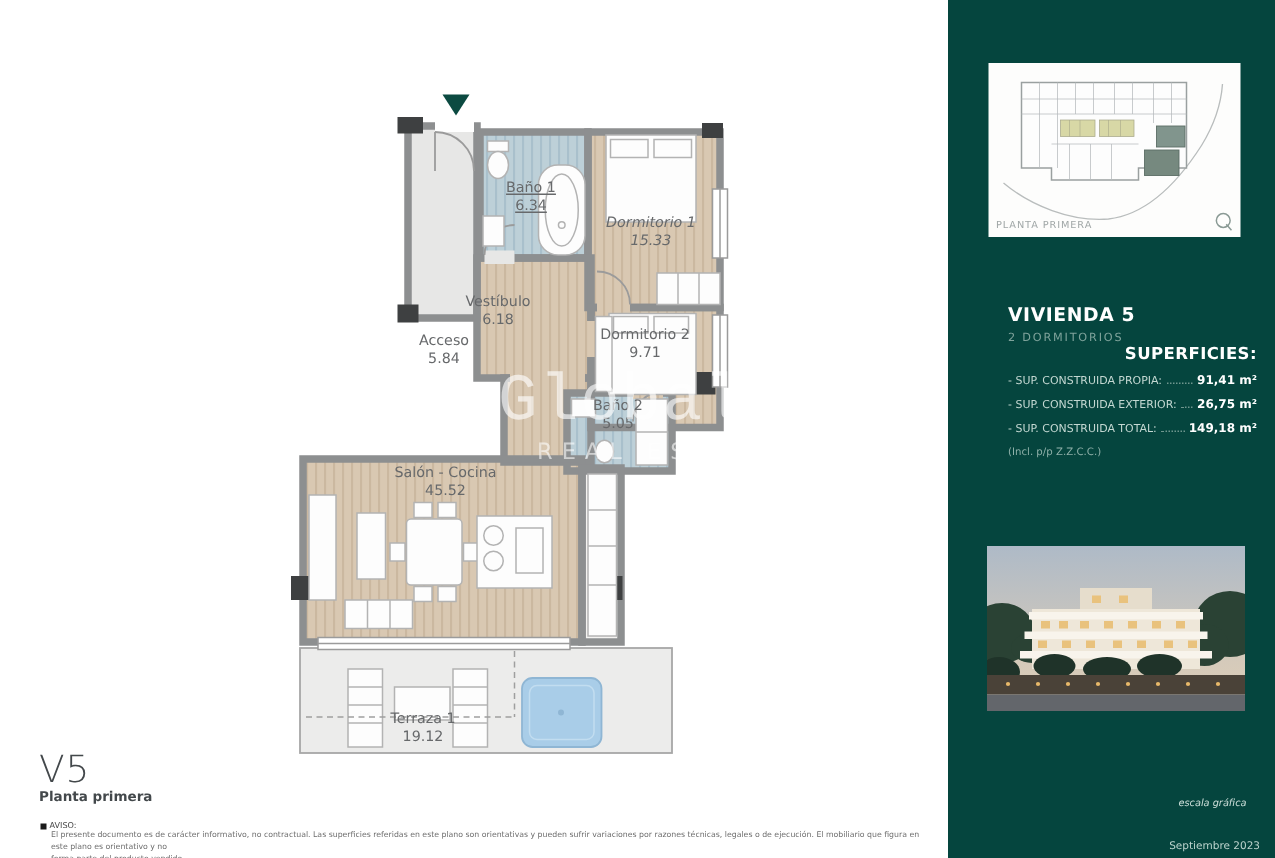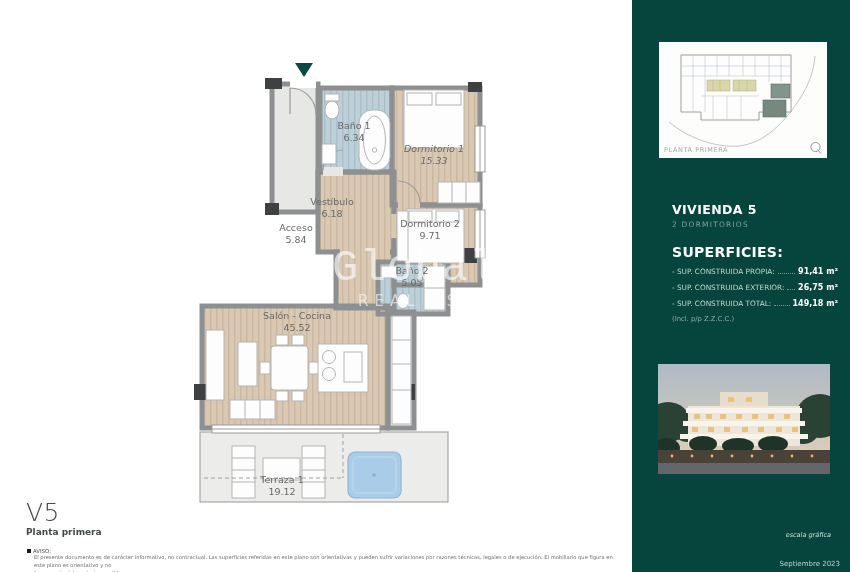--- a/index.html
+++ b/index.html
@@ -33,21 +33,21 @@
   
   .sidebar{position:absolute;left:632px;top:0;width:218px;height:572px;background:#05453e;}
   .thumb{position:absolute;left:27px;top:42px;width:168px;height:116px;background:#fdfdfc;}
   .thumb-caption{position:absolute;left:5px;bottom:4px;font-size:6.5px;color:#a0a7a7;
       letter-spacing:.6px;}
   .thumb-q{position:absolute;right:4px;bottom:3px;}
 
   .unit-info{position:absolute;left:40px;top:202px;width:166px;color:#e9f2ef;}
   .unit-title{font-size:12.5px;font-weight:bold;color:#ffffff;letter-spacing:.4px;}
   .unit-sub{font-size:7.5px;color:#7fa39b;letter-spacing:1.2px;margin-top:3px;}
-  .surf-title{font-size:14px;font-weight:bold;color:#ffffff;margin-top:15px;letter-spacing:.3px;}
+  .surf-title{font-size:11px;font-weight:bold;color:#ffffff;letter-spacing:.3px;text-align:right;}
   .srow{display:flex;align-items:flex-end;font-size:7.3px;color:#c4d8d2;margin-top:7px;}
   .srow .dots{flex:1;border-bottom:1px dotted #6f968e;margin:0 3px 2px 3px;}
   .srow .sval{font-size:8px;font-weight:bold;color:#ffffff;white-space:nowrap;}
   .surf-note{font-size:6.8px;color:#8fb0a9;margin-top:7px;}
 
   .photo{position:absolute;left:26px;top:364px;width:172px;height:110px;overflow:hidden;}
   .scale-label{position:absolute;right:19px;top:531px;font-size:6.5px;color:#cfe0db;font-style:italic;}
   .date{position:absolute;right:10px;top:560px;font-size:7px;color:#bcd3cd;}
 </style>
 </head>
@@ -201,21 +201,21 @@
       <g stroke="#9f9f9f" stroke-width="1" stroke-dasharray="4 3" fill="none">
         <line x1="343" y1="434" x2="343" y2="478"></line>
         <line x1="204" y1="478" x2="343" y2="478"></line>
       </g>
     </svg>
 
     <div class="room-label" style="left:296px;top:222px;">
       <span class="nm">Acceso</span>
       <span class="ar">5.84</span>
     </div>
-    <div class="room-label" style="left:354px;top:120px;">
+    <div class="room-label" style="left:354px;top:120px;text-decoration:underline;">
       <span class="nm">Baño 1</span>
       <span class="ar">6.34</span>
     </div>
     <div class="room-label" style="left:434px;top:143px;font-style:italic;">
       <span class="nm">Dormitorio 1</span>
       <span class="ar">15.33</span>
     </div>
     <div class="room-label" style="left:332px;top:196px;">
       <span class="nm">Vestíbulo</span>
       <span class="ar">6.18</span>

